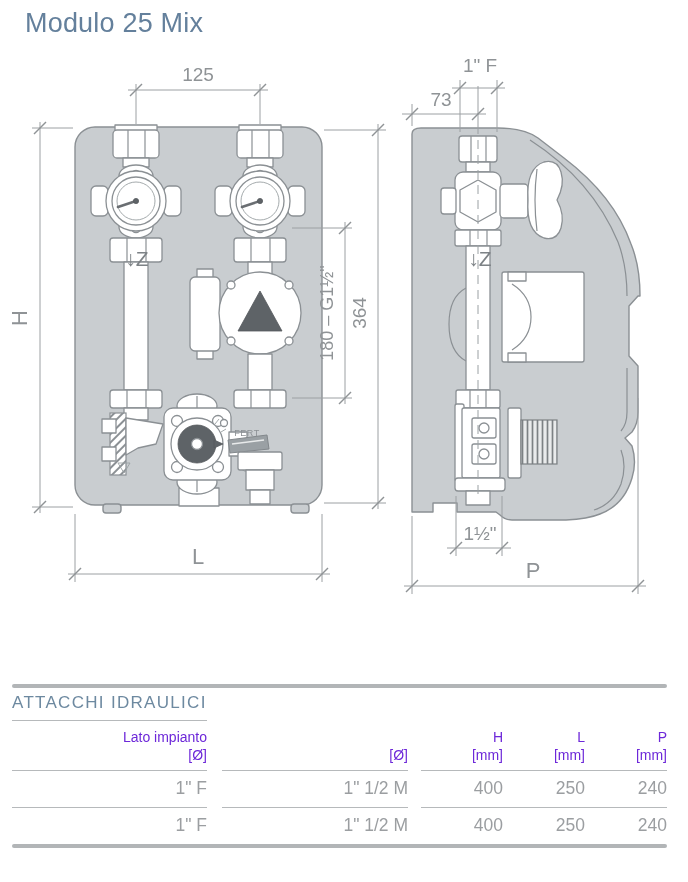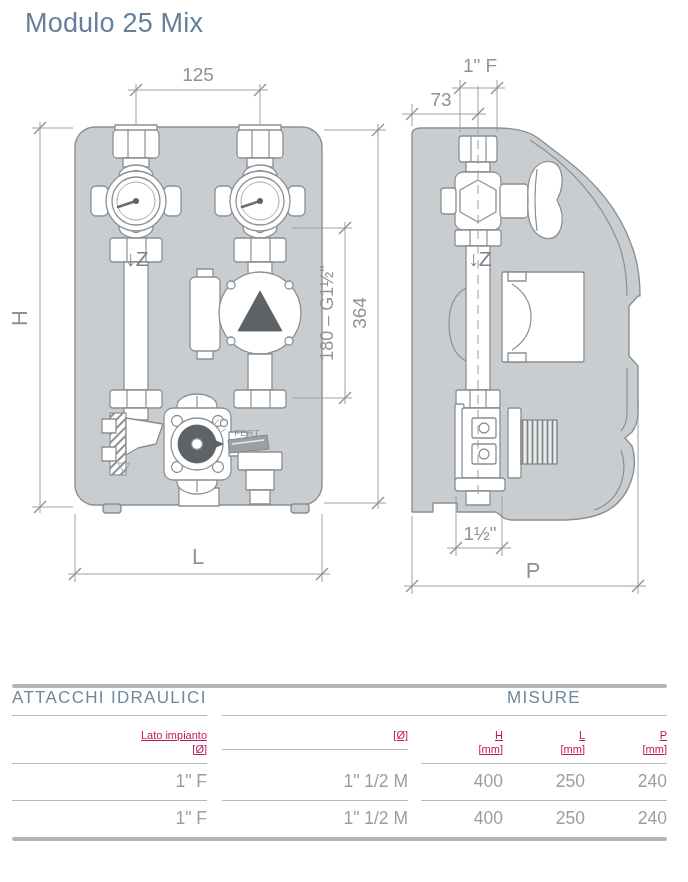--- a/index.html
+++ b/index.html
@@ -20,36 +20,36 @@
   .tick{stroke:#8f9396;stroke-width:1.4;}
   .center{stroke:#9aa0a3;stroke-width:1;stroke-dasharray:9 6;fill:none;}
   .dimtxt{fill:#8f9396;font-family:"Liberation Sans",sans-serif;font-size:19px;}
   .dimtxt.big{font-size:22px;}
   .dimtxt.rot{font-size:18px;}
   .zlbl{fill:#7d8286;font-family:"Liberation Sans",sans-serif;font-size:21px;font-weight:500;}
   .fert{fill:#8b9094;font-family:"Liberation Sans",sans-serif;font-size:9px;letter-spacing:0.5px;}
   
   #spec-table{position:absolute;left:12px;top:684px;width:655px;color:#9b9ea1;}
   .rule-thick{height:4px;background:#b2b5b7;border-radius:2px;}
-  .trow{display:flex;align-items:flex-start;}
+  .trow{display:flex;align-items:flex-end;}
   .cell-c1{width:195px;}
   .gap1{width:15px;}
   .cell-c2{width:186px;}
   .gap2{width:13px;}
   .cell-c3{flex:1;display:flex;}
   .cell-c3 > div{flex:1;text-align:right;}
   .bdr{border-bottom:1.5px solid #b6b9bb;}
   .sec-row{height:33px;}
   .sec-txt{color:#6d89a0;font-size:17px;letter-spacing:1.3px;font-weight:500;}
   .sec-left{display:flex;align-items:flex-end;padding-bottom:7px;}
   .sec-rest{flex:1;display:flex;}
   .sec-spacer{width:199px;}
   .sec-misure{flex:1;display:flex;align-items:flex-end;justify-content:center;padding-bottom:7px;}
   .hdr-row > div{padding:8px 0 6px;}
-  .hdr{font-size:11px;text-align:right;line-height:1.25;color:#be185d;text-decoration:underline;}
+  .hdr{font-size:14px;text-align:right;line-height:1.25;color:#6d28d9;}
   .data-row > div{padding:7px 0 8px;}
   .data{font-size:17.5px;text-align:right;color:#9b9ea1;}
 </style>
 </head>
 <body>
 
 <div id="page">
 
   <div id="title">Modulo 25 Mix</div>
 
@@ -306,26 +306,20 @@
   </svg>
 
   <div id="spec-table">
     <div class="rule-thick"></div>
 
     <div class="trow sec-row">
       <div class="cell-c1 bdr sec-left">
         <span class="sec-txt">ATTACCHI IDRAULICI</span>
       </div>
       <div class="gap1"></div>
-      <div class="sec-rest bdr">
-        <div class="sec-spacer"></div>
-        <div class="sec-misure">
-          <span class="sec-txt">MISURE</span>
-        </div>
-      </div>
     </div>
 
     <div class="trow hdr-row">
       <div class="cell-c1 bdr hdr">
         <div>Lato impianto</div>
         <div>[Ø]</div>
       </div>
       <div class="gap1"></div>
       <div class="cell-c2 bdr hdr">
         <div>[Ø]</div>

